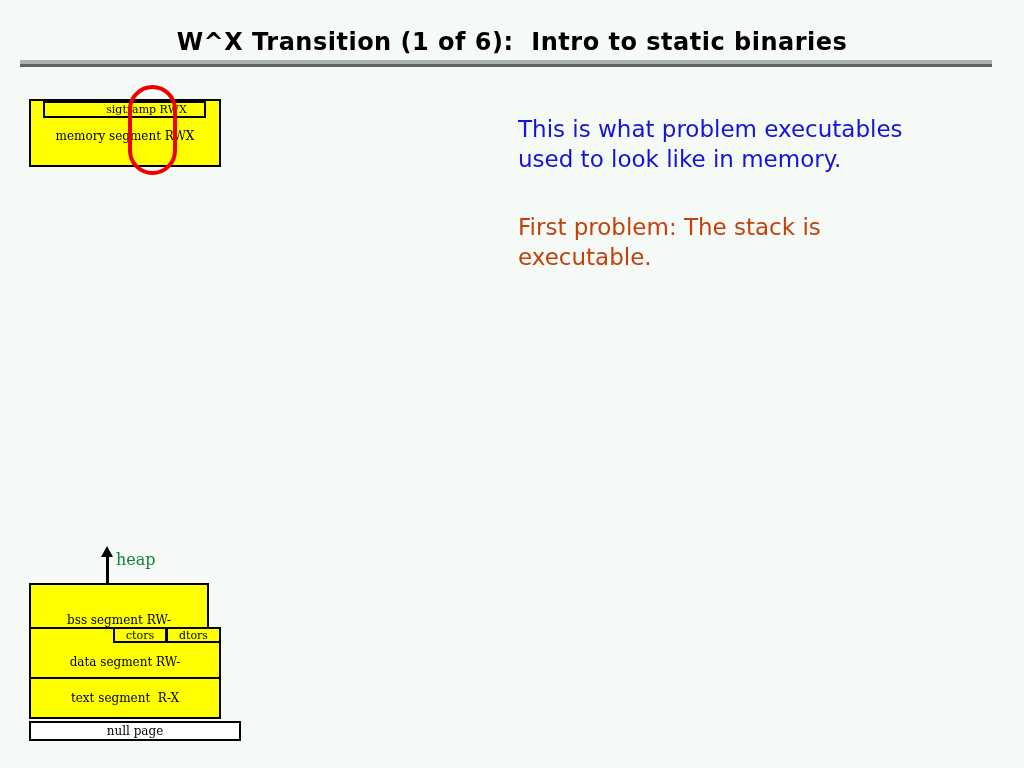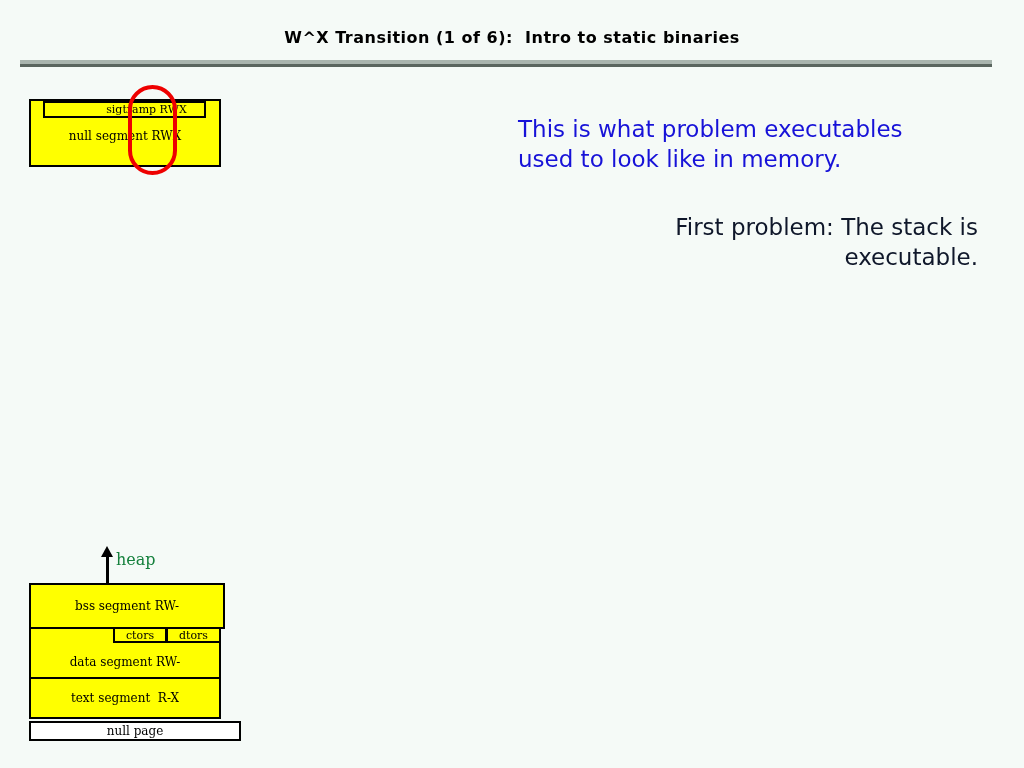--- a/index.html
+++ b/index.html
@@ -17,21 +17,21 @@
 
   
   #slide-title {
     position: absolute;
     left: 0;
     top: 28px;
     width: 1024px;
     text-align: center;
     font-family: "DejaVu Sans", sans-serif;
     font-weight: bold;
-    font-size: 16px;
+    font-size: 24px;
     letter-spacing: 0.5px;
     color: #000000;
     white-space: pre;
   }
 
   #title-rule {
     position: absolute;
     left: 20px;
     top: 60px;
     width: 972px;
@@ -130,21 +130,21 @@
     width: 460px;
   }
   #commentary p {
     margin: 0;
     font-family: "DejaVu Sans", sans-serif;
     font-size: 23px;
     line-height: 30px;
     white-space: pre-line;
   }
   #note-blue { color: #1712d8; }
-  #note-red  { color: #0f172a; margin-top: 38px !important; text-align: right; }
+  #note-red  { color: #c2410c; margin-top: 38px !important; }
 
   
   #heap-arrow-group {
     position: absolute;
     left: 96px;
     top: 546px;
     width: 80px;
     height: 40px;
   }
   #heap-arrow-shaft {
@@ -175,21 +175,21 @@
   }
 
   
   #segments-diagram {
     position: absolute;
     left: 29px;
     top: 583px;
     width: 192px;
     height: 158px;
   }
-  #bss-row   { left: 0; top: 0;    width: 196px; height: 46px; }
+  #bss-row   { left: 0; top: 0;    width: 180px; height: 46px; align-items: flex-end; }
   #data-row  { left: 0; top: 44px; width: 192px; height: 52px; }
   #text-row  { left: 0; top: 94px; width: 192px; height: 42px; }
   #null-row  { left: 0; top: 138px; width: 212px; height: 20px; }
 
   #ctors-box { left: 84px;  top: 44px; width: 54px; height: 16px; font-size: 11px; }
   #dtors-box { left: 137px; top: 44px; width: 55px; height: 16px; font-size: 11px; }
 
   #data-row .row-label { margin-top: 17px; }
 </style>
 </head>
@@ -198,21 +198,21 @@
 <div id="slide-title">W^X Transition (1 of 6):  Intro to static binaries</div>
 
 <div id="title-rule">
   <div class="rule-light"></div>
   <div class="rule-dark"></div>
 </div>
 
 <div id="stack-diagram">
   <div id="stack-outer"></div>
   <div id="sigtramp-box">sigtramp RWX</div>
-  <div id="stack-segment-label">null segment RWX</div>
+  <div id="stack-segment-label">memory segment RWX</div>
 </div>
 
 <div id="rwx-highlight"></div>
 
 <div id="commentary">
   <p id="note-blue">This is what problem executables
 used to look like in memory.</p>
   <p id="note-red">First problem: The stack is
 executable.</p>
 </div>

